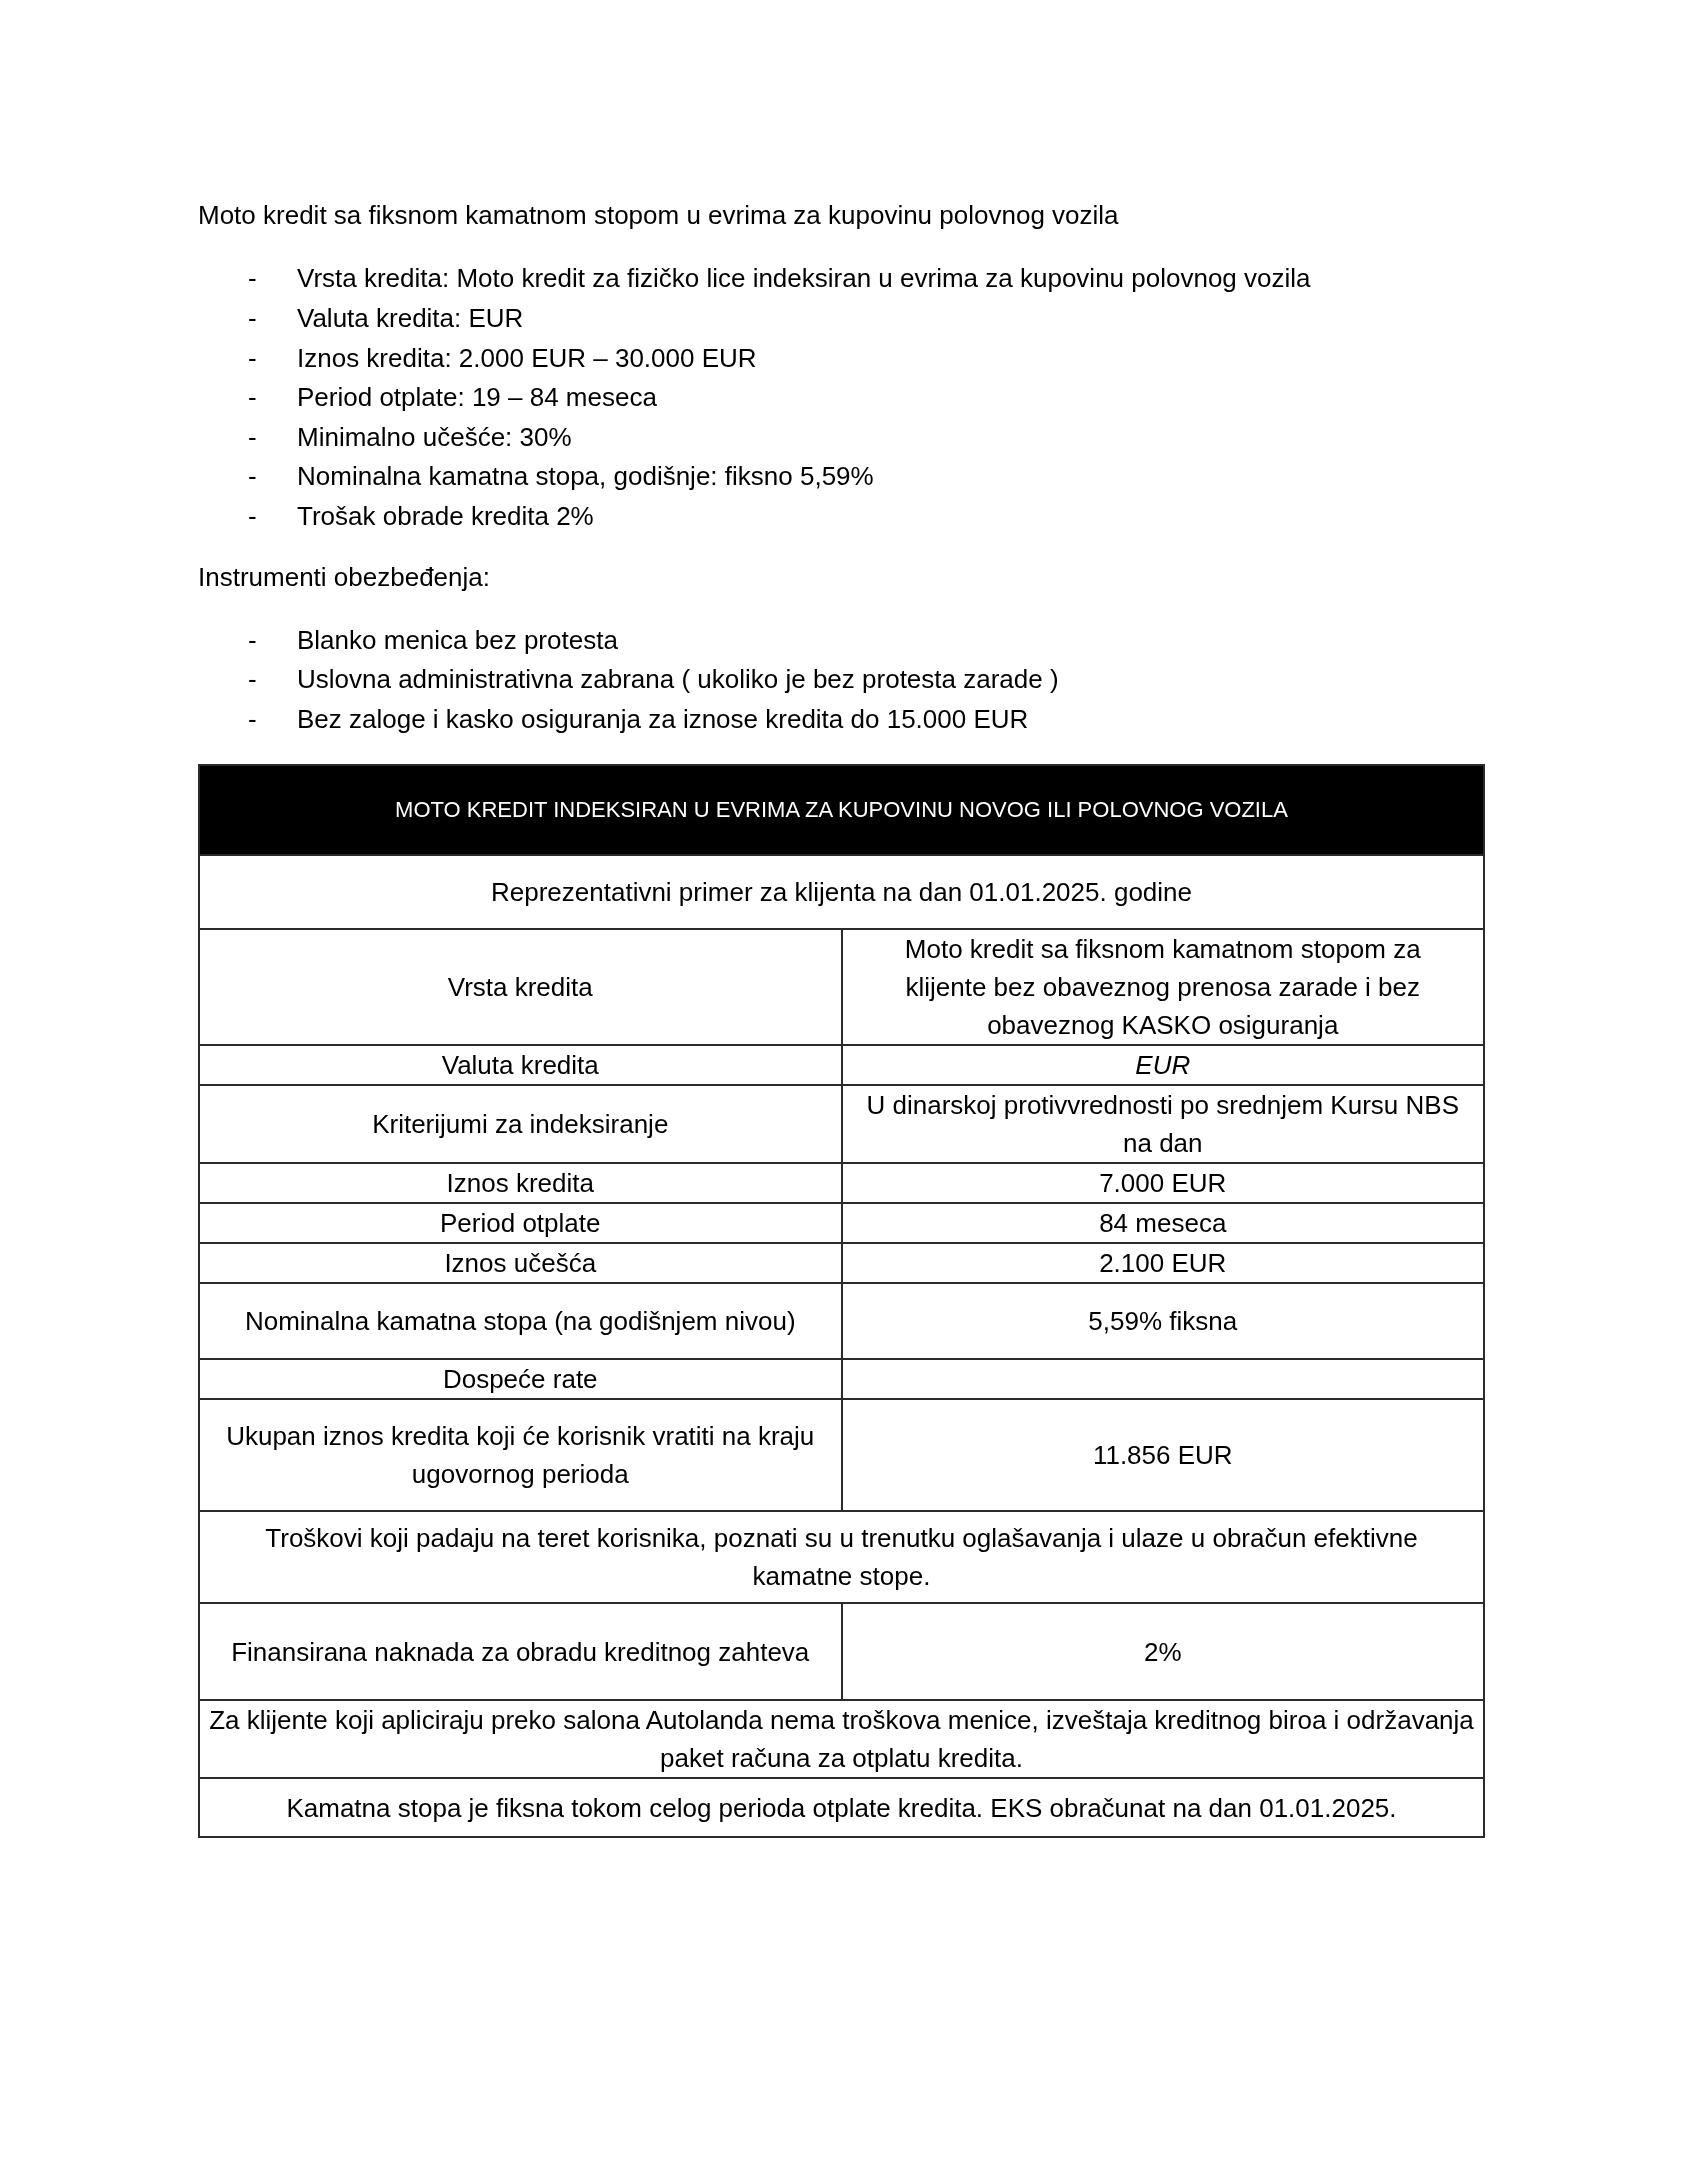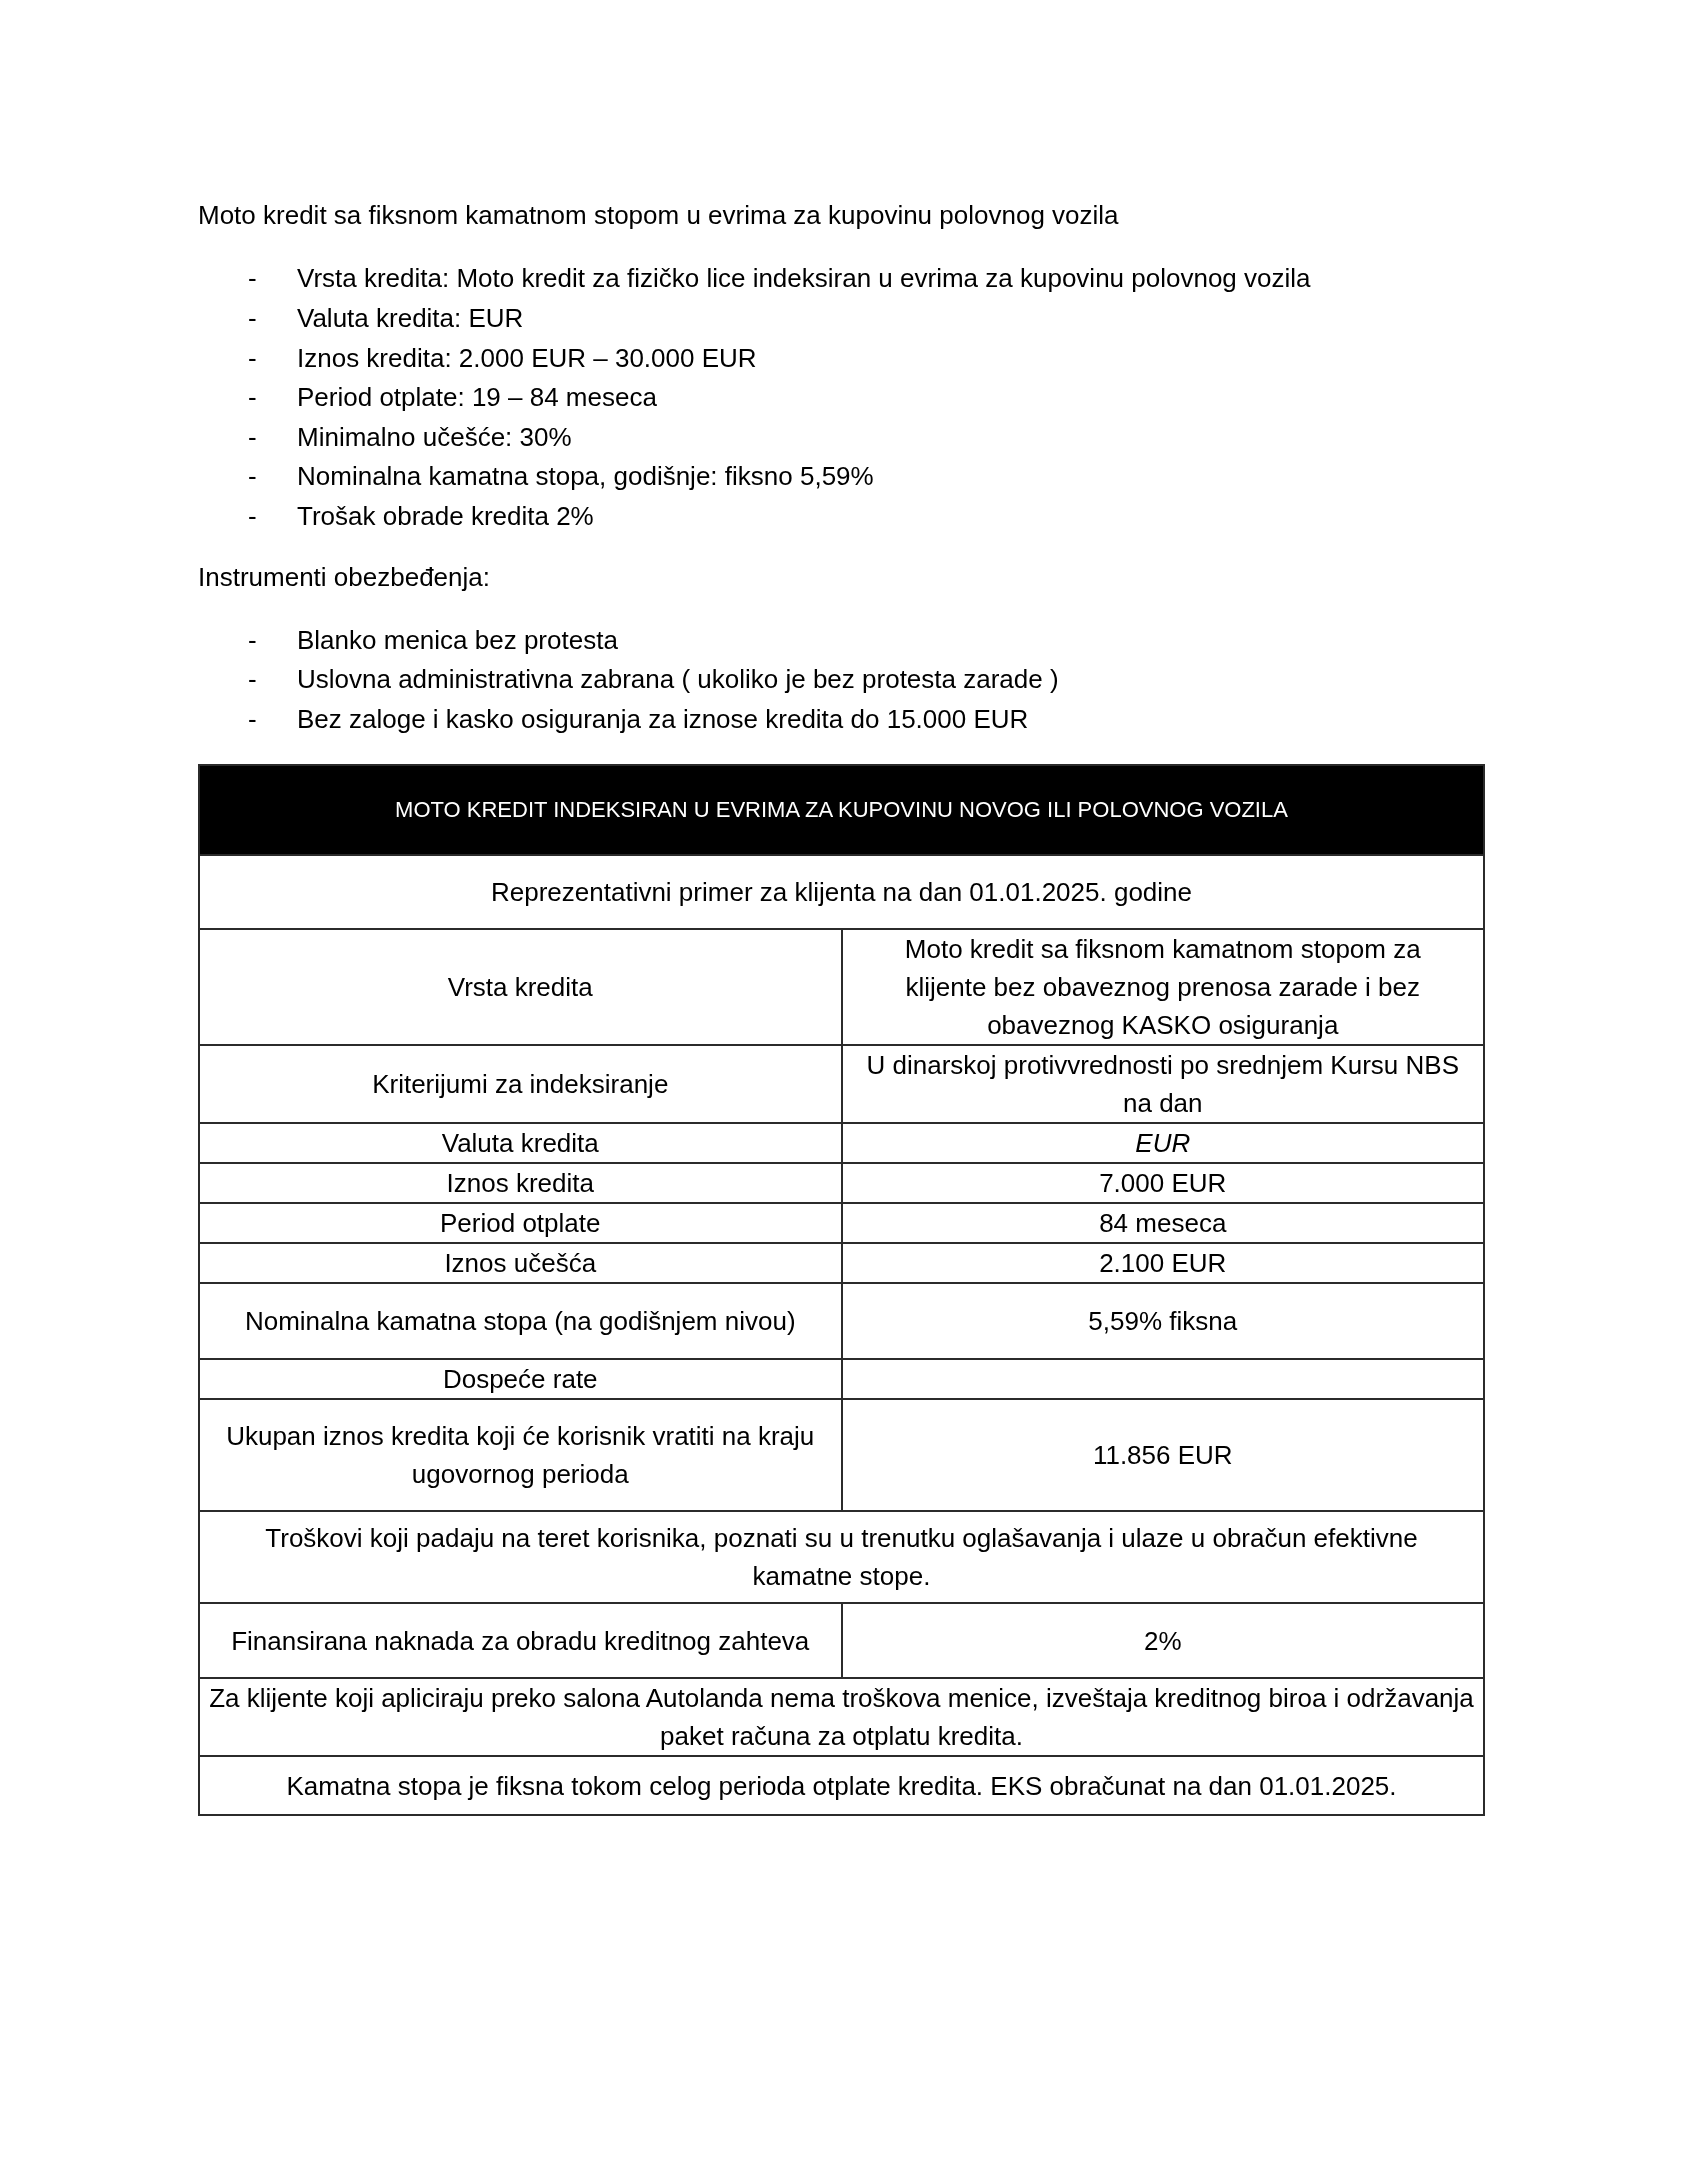--- a/index.html
+++ b/index.html
@@ -92,27 +92,27 @@
       <tr>
     <td class="hdr" colspan="2">MOTO KREDIT INDEKSIRAN U EVRIMA ZA KUPOVINU NOVOG ILI POLOVNOG VOZILA</td>
   </tr>
   <tr>
     <td colspan="2" style="height:74px;">Reprezentativni primer za klijenta na dan 01.01.2025. godine</td>
   </tr>
   <tr style="height:99px;">
     <td class="lbl">Vrsta kredita</td>
     <td style="padding:0 40px;">Moto kredit sa fiksnom kamatnom stopom za klijente bez obaveznog prenosa zarade i bez obaveznog KASKO osiguranja</td>
   </tr>
+  <tr style="height:40px;">
+    <td class="lbl">Valuta kredita</td>
+    <td class="ital">EUR</td>
+  </tr>
   <tr style="height:70px;">
     <td class="lbl">Kriterijumi za indeksiranje</td>
     <td>U dinarskoj protivvrednosti po srednjem Kursu NBS na dan</td>
-  </tr>
-  <tr style="height:40px;">
-    <td class="lbl">Valuta kredita</td>
-    <td class="ital">EUR</td>
   </tr>
   <tr style="height:39px;">
     <td class="lbl">Iznos kredita</td>
     <td>7.000 EUR</td>
   </tr>
   <tr style="height:39px;">
     <td class="lbl">Period otplate</td>
     <td>84 meseca</td>
   </tr>
   <tr style="height:39px;">
@@ -127,21 +127,21 @@
     <td class="lbl">Dospeće rate</td>
     <td></td>
   </tr>
   <tr style="height:112px;">
     <td class="lbl">Ukupan iznos kredita koji će korisnik vratiti na kraju ugovornog perioda</td>
     <td>11.856 EUR</td>
   </tr>
   <tr style="height:92px;">
     <td colspan="2" style="padding:0 50px;">Troškovi koji padaju na teret korisnika, poznati su u trenutku oglašavanja i ulaze u obračun efektivne kamatne stope.</td>
   </tr>
-  <tr style="height:75px;">
+  <tr style="height:97px;">
     <td class="lbl">Finansirana naknada za obradu kreditnog zahteva</td>
     <td>2%</td>
   </tr>
   <tr style="height:75px;">
     <td colspan="2" style="padding:0 4px;">Za klijente koji apliciraju preko salona Autolanda nema troškova menice, izveštaja kreditnog biroa i održavanja paket računa za otplatu kredita.</td>
   </tr>
   <tr style="height:59px;border-radius:25px;">
     <td colspan="2">Kamatna stopa je fiksna tokom celog perioda otplate kredita. EKS obračunat na dan 01.01.2025.</td>
   </tr>
 </tbody>

